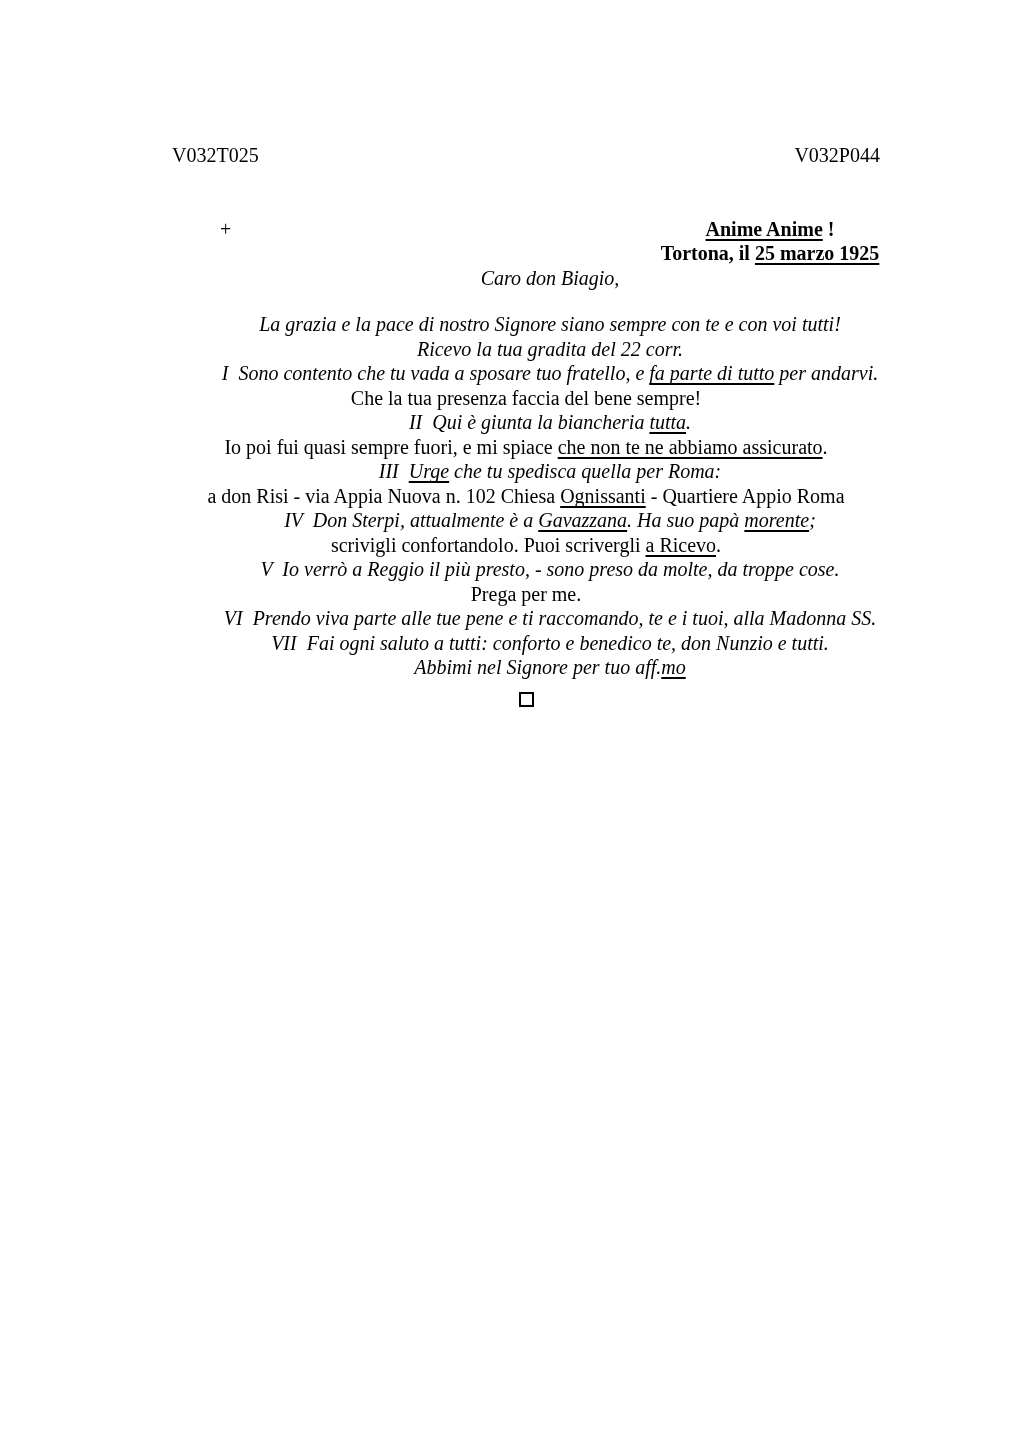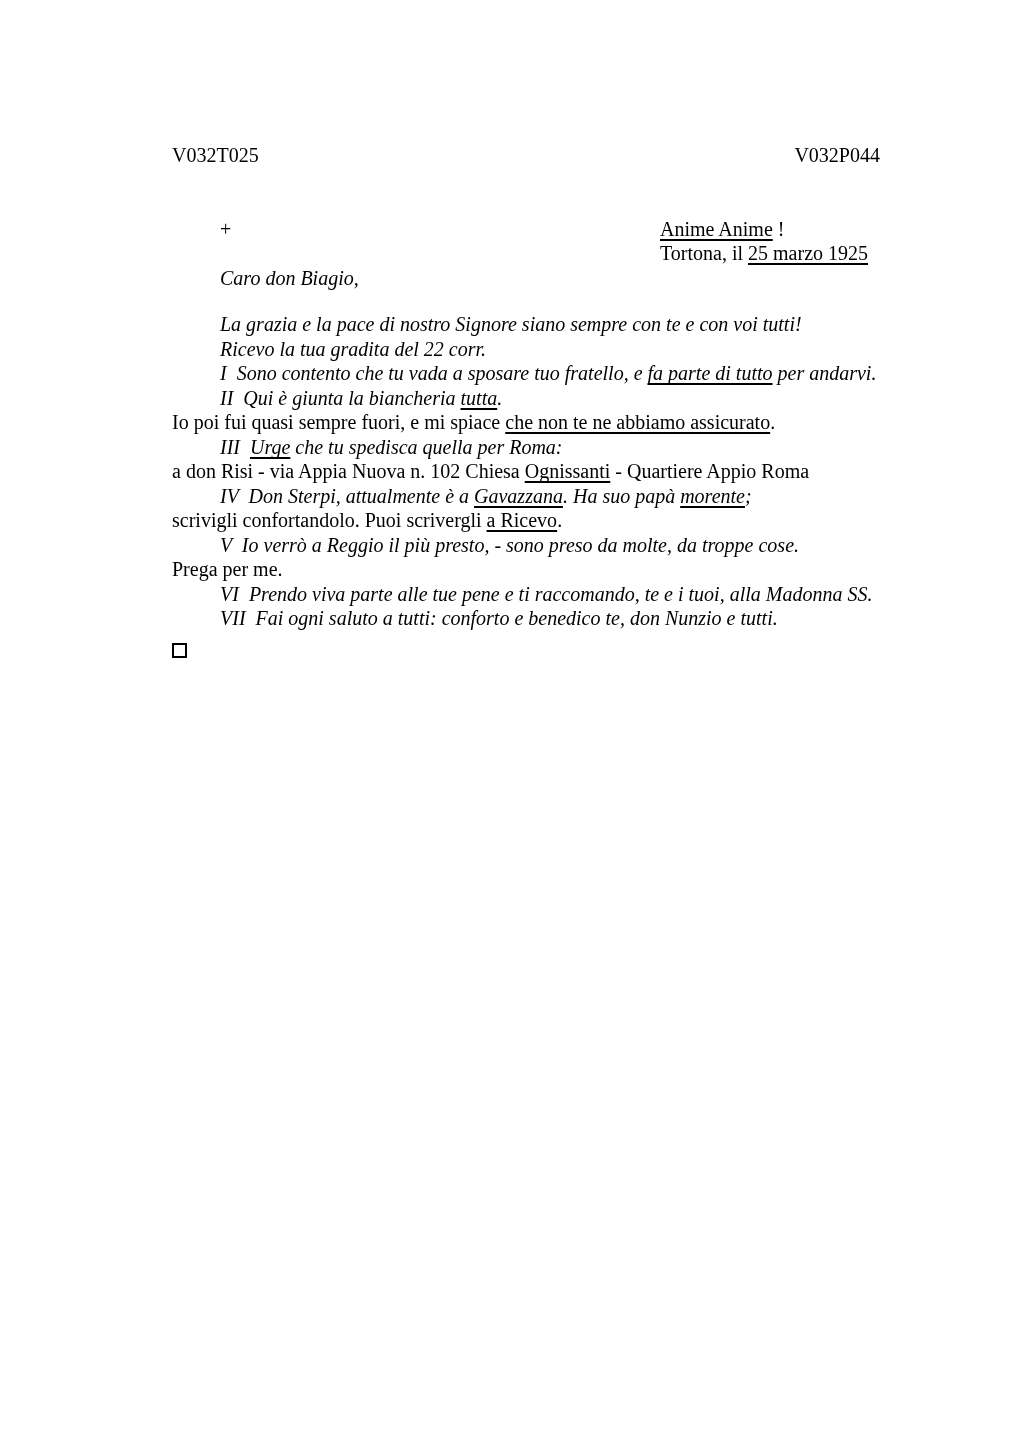--- a/index.html
+++ b/index.html
@@ -12,20 +12,21 @@
     font-family: "Liberation Serif", "DejaVu Serif", serif;
     font-size: 20px;
     line-height: 24.5px;
     overflow: hidden;
   }
   .page {
     position: relative;
     width: 1024px;
     height: 1450px;
     padding: 143px 144px 0 172px;
+    text-align: center;
   }
   .line { white-space: pre; }
   .line.indent { text-indent: 48px; font-style: italic; }
   .u {
     text-decoration: underline;
     text-decoration-thickness: 2px;
     text-underline-offset: 3px;
     text-decoration-skip-ink: none;
   }
   .header-row {
@@ -35,21 +36,21 @@
   }
   .heading-block {
     position: relative;
     margin-top: 49px;
   }
   .cross {
     position: absolute;
     left: 48px;
     top: 0;
   }
-  .heading-right { margin-left: 488px; }
+  .heading-right { margin-left: 488px; font-weight: bold; }
   .body-block { margin-top: 22px; }
   .signature-row {
     margin-top: 23px;
     padding-left: 388px;
   }
   .footer-row { margin-top: 5px; height: 24.5px; }
   .box {
     display: inline-block;
     width: 15px;
     height: 15px;
@@ -77,30 +78,32 @@
   </div>
 
   <div>
       <div class="line indent"><span>Caro don Biagio,</span></div>
     </div>
 
   <div class="body-block">
       <div class="line indent"><span>La grazia e la pace di nostro Signore siano sempre con te e con voi tutti!</span></div>
       <div class="line indent"><span>Ricevo la tua gradita del 22 corr.</span></div>
       <div class="line indent"><span>I  Sono contento che tu vada a sposare tuo fratello, e </span><span class="u">fa parte di tutto</span><span> per andarvi.</span></div>
+      <div class="line"><span>Che la tua presenza faccia del bene sempre!</span></div>
       <div class="line indent"><span>II  Qui è giunta la biancheria </span><span class="u">tutta</span><span>.</span></div>
       <div class="line"><span>Io poi fui quasi sempre fuori, e mi spiace </span><span class="u">che non te ne abbiamo assicurato</span><span>.</span></div>
       <div class="line indent"><span>III  </span><span class="u">Urge</span><span> che tu spedisca quella per Roma:</span></div>
       <div class="line"><span>a don Risi - via Appia Nuova n. 102 Chiesa </span><span class="u">Ognissanti</span><span> - Quartiere Appio Roma</span></div>
       <div class="line indent"><span>IV  Don Sterpi, attualmente è a </span><span class="u">Gavazzana</span><span>. Ha suo papà </span><span class="u">morente</span><span>;</span></div>
       <div class="line"><span>scrivigli confortandolo. Puoi scrivergli </span><span class="u">a Ricevo</span><span>.</span></div>
       <div class="line indent"><span>V  Io verrò a Reggio il più presto, - sono preso da molte, da troppe cose.</span></div>
       <div class="line"><span>Prega per me.</span></div>
       <div class="line indent"><span>VI  Prendo viva parte alle tue pene e ti raccomando, te e i tuoi, alla Madonna SS.</span></div>
       <div class="line indent"><span>VII  Fai ogni saluto a tutti: conforto e benedico te, don Nunzio e tutti.</span></div>
+      <div class="line indent"><span>Abbimi nel Signore per tuo aff.</span><span class="u">mo</span></div>
     </div>
 
 
   <div class="footer-row">
     <span class="box"></span>
   </div>
 
 </div>
 
 </body></html>

